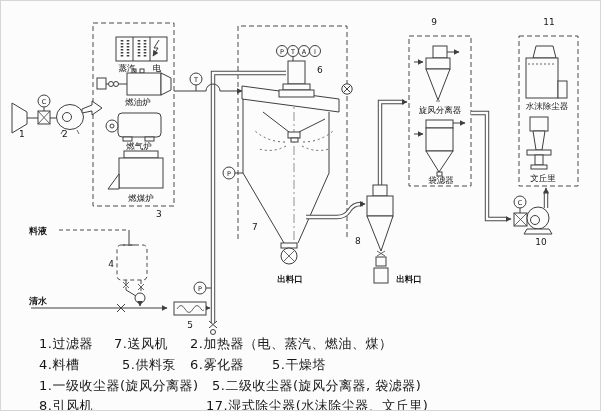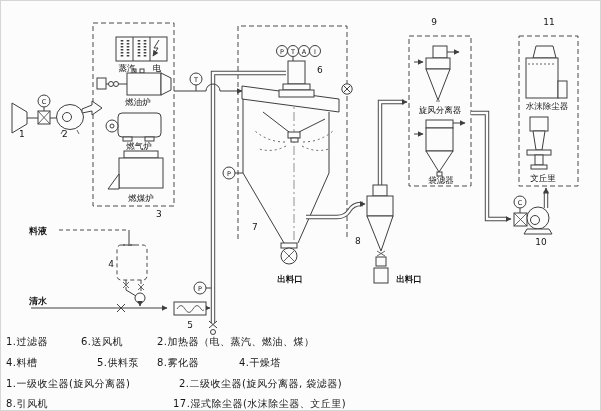--- a/index.html
+++ b/index.html
@@ -15,21 +15,21 @@
   svg .fin{stroke:#3f3f3f;stroke-width:2.6;fill:none;stroke-dasharray:1.5 1.5;}
   svg .spray{stroke:#555;stroke-width:0.9;fill:none;stroke-dasharray:2 3;}
   svg .cl{stroke:#777;stroke-width:0.8;fill:none;stroke-dasharray:9 3 2 3;}
   svg text{fill:#161616;font-family:"DejaVu Sans","Liberation Sans",sans-serif;}
   svg .t8m{font-size:8.5px;text-anchor:middle;}
   svg .t8b{font-size:9px;font-weight:bold;}
   svg .t8mb{font-size:8.5px;text-anchor:middle;font-weight:bold;}
   svg .t9{font-size:9px;}
   svg .t9m{font-size:9px;text-anchor:middle;}
   svg .g7{font-size:6.5px;text-anchor:middle;}
-  .lgd{position:absolute;font-size:10px;color:#161616;white-space:nowrap;letter-spacing:0.5px;}
+  .lgd{position:absolute;font-size:13px;color:#161616;white-space:nowrap;letter-spacing:0.5px;margin-left:33px;}
 </style>
 </head>
 <body>
 
 <div id="screen">
   <svg width="601" height="335" viewBox="0 0 601 335">
     <defs>
       <marker id="arr" markerWidth="8" markerHeight="8" refX="5.5" refY="3" orient="auto">
         <path d="M0,0 L6,3 L0,6 Z" fill="#3f3f3f"></path>
       </marker>
@@ -271,24 +271,24 @@
     <text class="t8mb" x="408" y="281">出料口</text>
 
     <text class="t8m" x="439" y="112">旋风分离器</text>
     <text class="t8m" x="440" y="182">袋滤器</text>
     <text class="t8m" x="546" y="108">水沫除尘器</text>
     <text class="t8m" x="542" y="180">文丘里</text>
   </svg>
 
   <div>
     <span class="lgd" style="left:5px;top:334px">1.过滤器</span>
-    <span class="lgd" style="left:80px;top:334px">6.送风机</span>
+    <span class="lgd" style="left:80px;top:334px">7.送风机</span>
     <span class="lgd" style="left:156px;top:334px">2.加热器（电、蒸汽、燃油、煤）</span>
     <span class="lgd" style="left:5px;top:355px">4.料槽</span>
-    <span class="lgd" style="left:96px;top:355px">5.供料泵</span>
-    <span class="lgd" style="left:156px;top:355px">8.雾化器</span>
-    <span class="lgd" style="left:238px;top:355px">4.干燥塔</span>
+    <span class="lgd" style="left:88px;top:355px">5.供料泵</span>
+    <span class="lgd" style="left:156px;top:355px">6.雾化器</span>
+    <span class="lgd" style="left:238px;top:355px">5.干燥塔</span>
     <span class="lgd" style="left:5px;top:376px">1.一级收尘器(旋风分离器)</span>
-    <span class="lgd" style="left:178px;top:376px">2.二级收尘器(旋风分离器, 袋滤器)</span>
+    <span class="lgd" style="left:178px;top:376px">5.二级收尘器(旋风分离器, 袋滤器)</span>
     <span class="lgd" style="left:5px;top:396px">8.引风机</span>
     <span class="lgd" style="left:172px;top:396px">17.湿式除尘器(水沫除尘器、文丘里)</span>
   </div>
 </div>
 
 </body></html>

